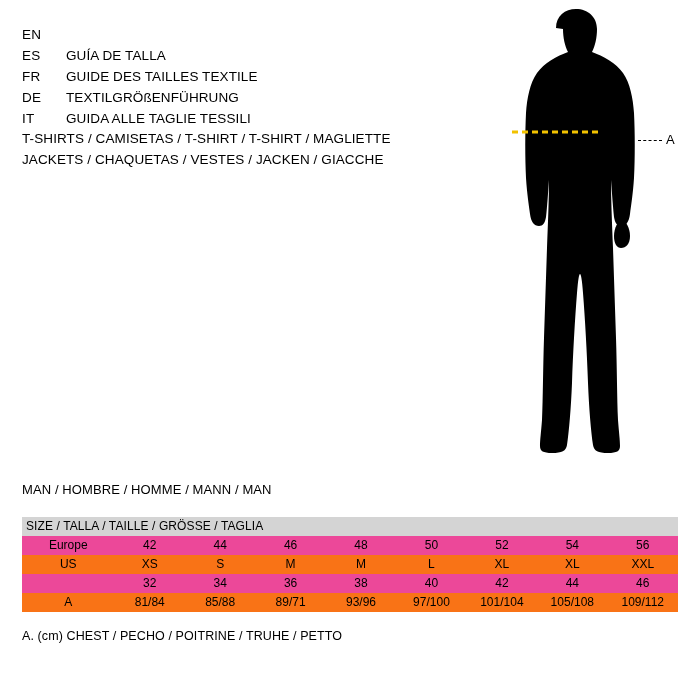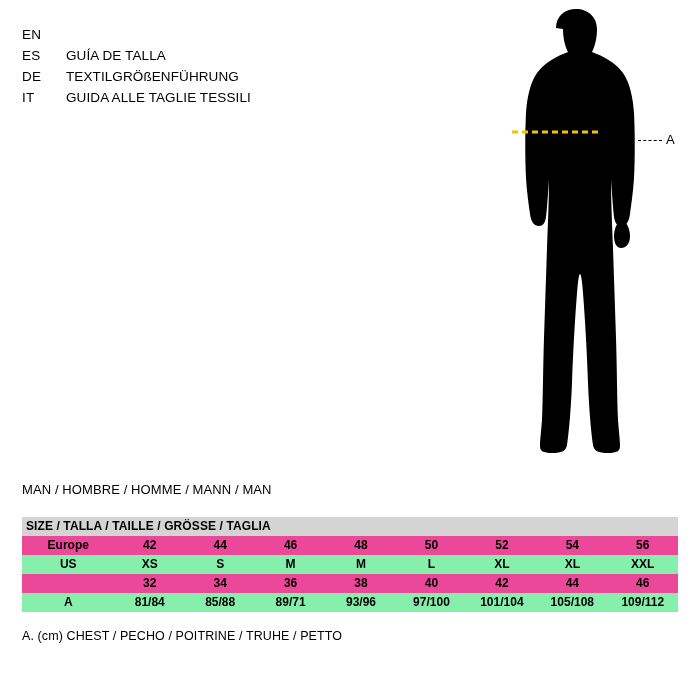--- a/index.html
+++ b/index.html
@@ -102,38 +102,38 @@
   table.size-table {
     width: 656px;
     border-collapse: collapse;
     font-size: 12px;
   }
   table.size-table th,
   table.size-table td {
     padding: 0;
     height: 19px;
     line-height: 19px;
-    font-weight: bold;
+    font-weight: normal;
     text-align: center;
     vertical-align: middle;
   }
   table.size-table th.head-cell {
     text-align: left;
     padding-left: 4px;
     font-size: 12px;
     letter-spacing: 0.1px;
   }
   tr.header-row {
     background: #d4d4d4;
   }
   tr.band-row {
     background: #ec4899;
   }
   tr.white-row {
-    background: #86efac;
+    background: #f97316;
   }
   td.label-cell, th.label-cell {
     text-align: left;
     padding-left: 4px;
     width: 92px;
   }
   td.val-cell {
     width: 70px;
   }
   .footnote {
@@ -149,29 +149,37 @@
 
   <div class="lang-block">
     <div class="lang-row">
       <span class="lang-code">EN</span>
     </div>
     <div class="lang-row">
       <span class="lang-code">ES</span>
       <span class="lang-text">GUÍA DE TALLA</span>
     </div>
     <div class="lang-row">
+      <span class="lang-code">FR</span>
+      <span class="lang-text">GUIDE DES TAILLES TEXTILE</span>
+    </div>
+    <div class="lang-row">
       <span class="lang-code">DE</span>
       <span class="lang-text">TEXTILGRÖßENFÜHRUNG</span>
     </div>
     <div class="lang-row">
       <span class="lang-code">IT</span>
       <span class="lang-text">GUIDA ALLE TAGLIE TESSILI</span>
     </div>
   </div>
 
+  <div class="category-block">
+    <div class="category-line">T-SHIRTS / CAMISETAS / T-SHIRT / T-SHIRT / MAGLIETTE</div>
+    <div class="category-line">JACKETS / CHAQUETAS / VESTES / JACKEN / GIACCHE</div>
+  </div>
 
   <div class="figure-wrap">
     <svg width="220" height="460" viewBox="0 0 220 460">
       <path fill="#000000" d="
         M86,20
         C86,8 95,1 106,1
         C118,1 127,9 127,21
         C127,30 125,38 122,44
         C133,48 146,55 153,65
         C160,75 163,90 164,105

